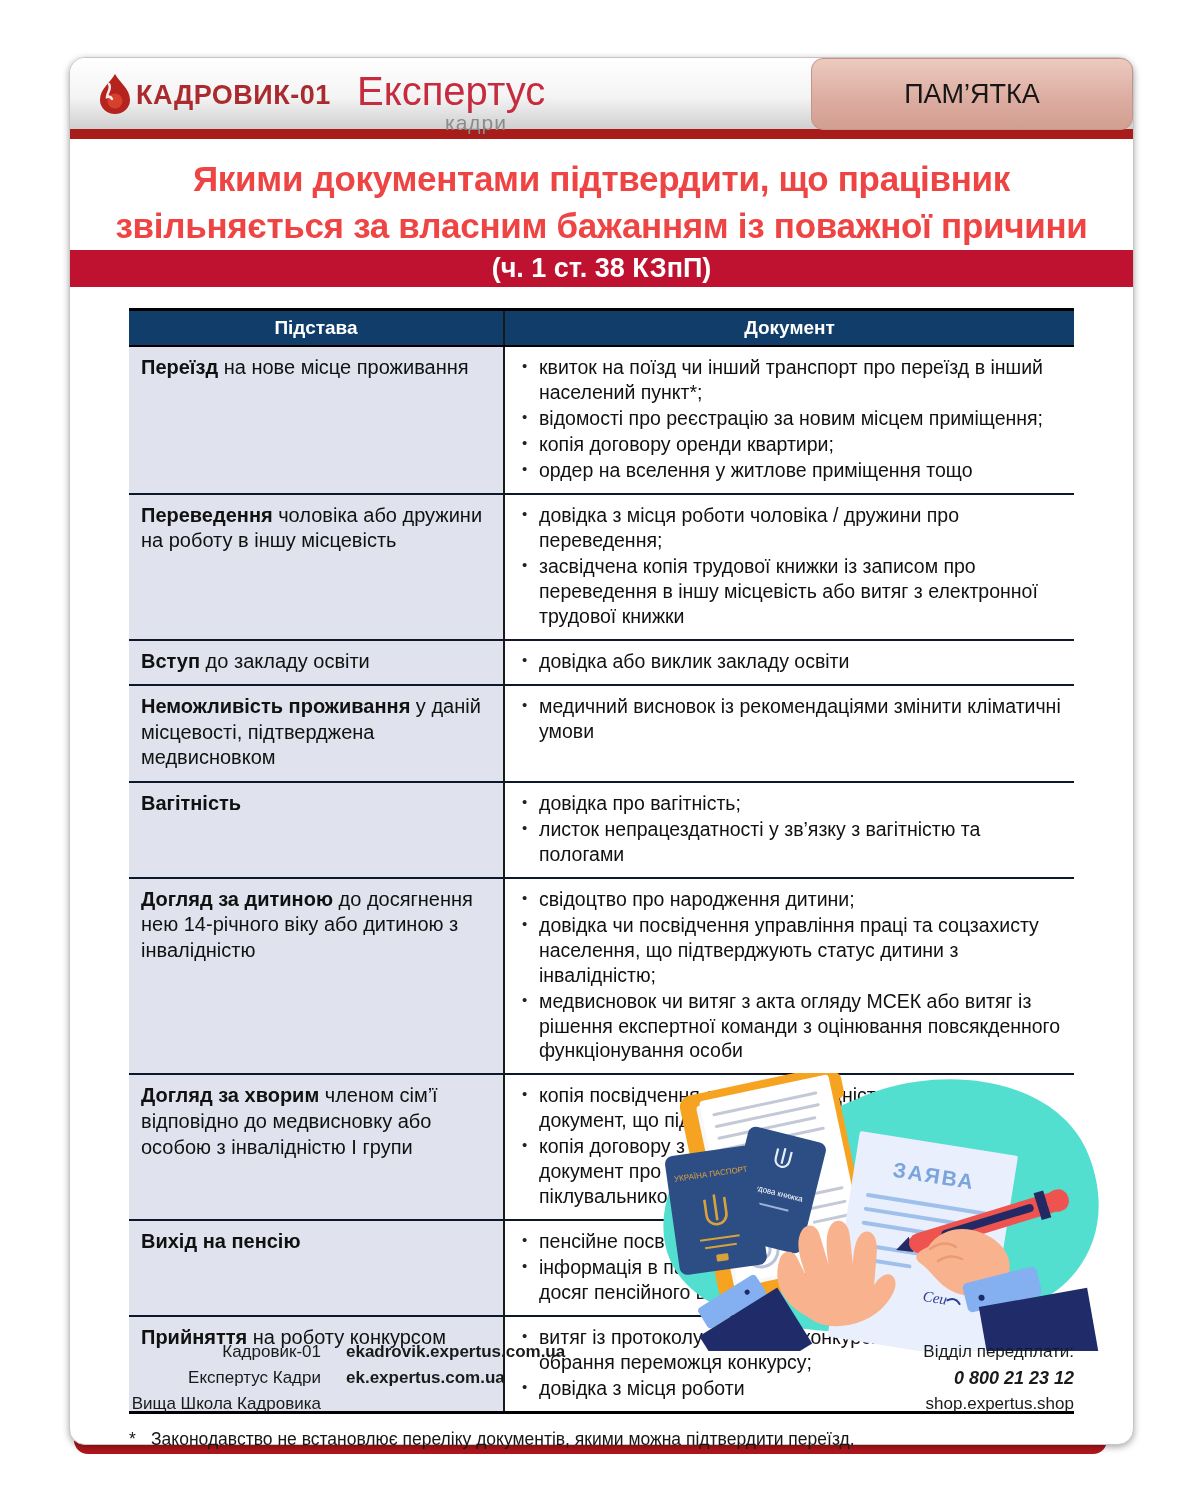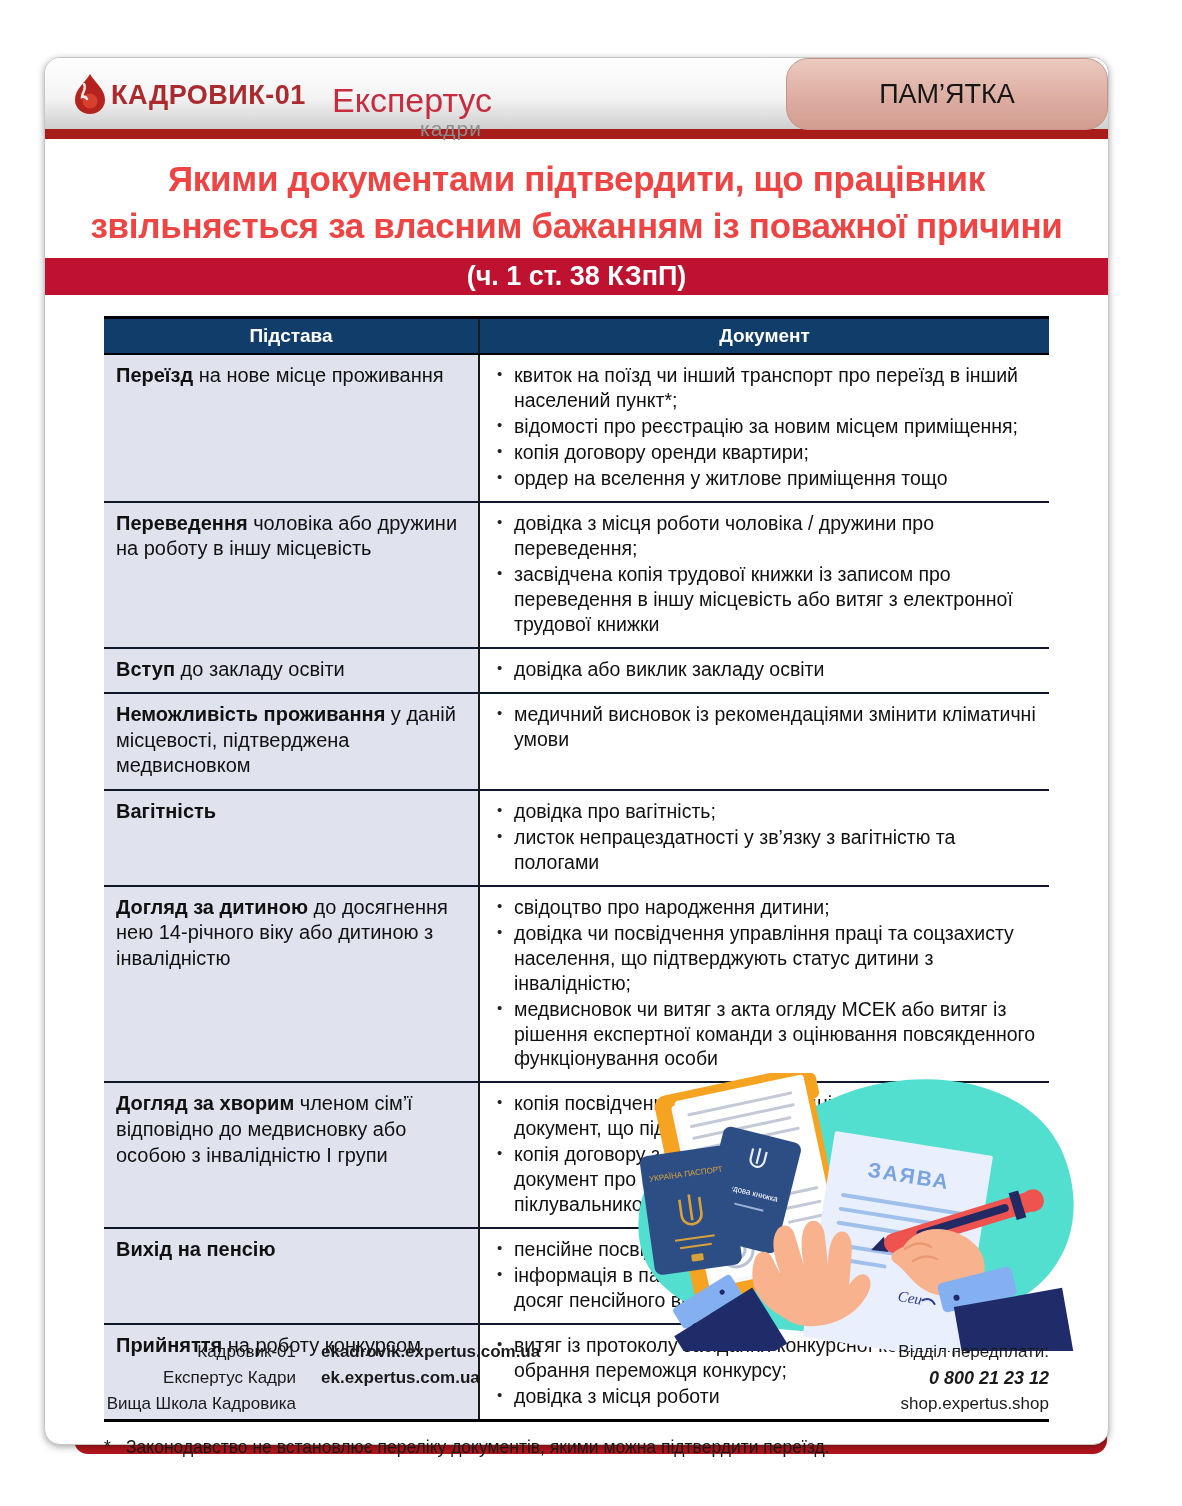--- a/index.html
+++ b/index.html
@@ -1,41 +1,41 @@
 <!DOCTYPE html>
 <html><head>
 <meta charset="utf-8">
 <style>
   html,body{margin:0;padding:0;}
   body{width:1182px;height:1506px;background:#ffffff;font-family:"Liberation Sans",sans-serif;color:#111;position:relative;}
-  .sheet{position:absolute;left:44px;top:57px;width:1063px;height:1386px;background:#fff;border:1px solid #c6c6c6;
+  .sheet{position:absolute;left:69px;top:57px;width:1063px;height:1386px;background:#fff;border:1px solid #c6c6c6;
          border-radius:16px;box-shadow:0 2px 7px rgba(0,0,0,.35);z-index:1;}
   .bottom-bar{position:absolute;left:74px;top:1430px;width:1033px;height:24px;background:#b2161c;border-radius:0 0 14px 14px;z-index:0;}
 
   
   .header{position:relative;height:71px;border-radius:15px 15px 0 0;
           background:linear-gradient(180deg,#ffffff 0%,#f4f4f4 55%,#cfcfcf 100%);}
   .header-line{height:10px;background:#a81d1a;}
   .logo1{position:absolute;left:30px;top:16px;display:flex;align-items:center;gap:6px;}
   .logo1-text{font-size:27px;font-weight:800;color:#ab2a2e;letter-spacing:.5px;}
   .logo2{position:absolute;left:287px;top:11px;text-align:right;width:150px;}
-  .logo2 .l1{font-size:34px;color:#c62b3e;font-weight:500;margin-top:12px;}
+  .logo2 .l1{font-size:40px;color:#c62b3e;font-weight:500;}
   .logo2 .l2{font-size:21px;color:#8b8b8b;letter-spacing:1px;margin-top:-3px;}
   .logo3{position:absolute;left:487px;top:8px;text-align:center;}
   .logo3 .l1{font-size:26px;color:#c42c3c;}
   .logo3 .l2{font-size:26px;font-weight:800;color:#c42c3c;letter-spacing:.5px;position:relative;}
   .gradcap{position:absolute;top:-7px;left:96px;}
-  .tab{position:absolute;right:0;top:0;width:322px;height:72px;border-radius:22px;
+  .tab{position:absolute;right:0;top:0;width:322px;height:72px;border-radius:12px;
        background:linear-gradient(180deg,#eccabf 0%,#dcab9f 60%,#d39e92 100%);
        border:1px solid #c2948a;box-sizing:border-box;display:flex;align-items:center;justify-content:center;
        font-size:27px;color:#161616;z-index:2;}
 
   
   .title{margin-top:16px;text-align:center;font-size:35px;font-weight:700;line-height:47px;letter-spacing:-.3px;color:#ef4444;}
-  .law-bar{margin-top:9px;height:37px;background:#bf1230;color:#fff;display:flex;align-items:center;justify-content:center;
+  .law-bar{margin-top:1px;height:37px;background:#bf1230;color:#fff;display:flex;align-items:center;justify-content:center;
            font-size:27px;font-weight:600;}
 
   
   .table-wrap{margin:21px 59px 8px 59px;}
   table{width:100%;border-collapse:collapse;border-top:3px solid #000;border-bottom:3px solid #000;}
   th{background:#113d6a;color:#fff;font-size:19px;font-weight:700;padding:6px 8px;border-bottom:2px solid #000;}
   th+th,td+td{border-left:2px solid #1a1a1a;}
   tbody td{border-top:2px solid #0f172a;vertical-align:top;}
   td.basis{background:#e0e3ee;width:352px;font-size:20px;line-height:1.28;padding:8px 10px 10px 12px;}
   td.basis b{font-weight:700;}

